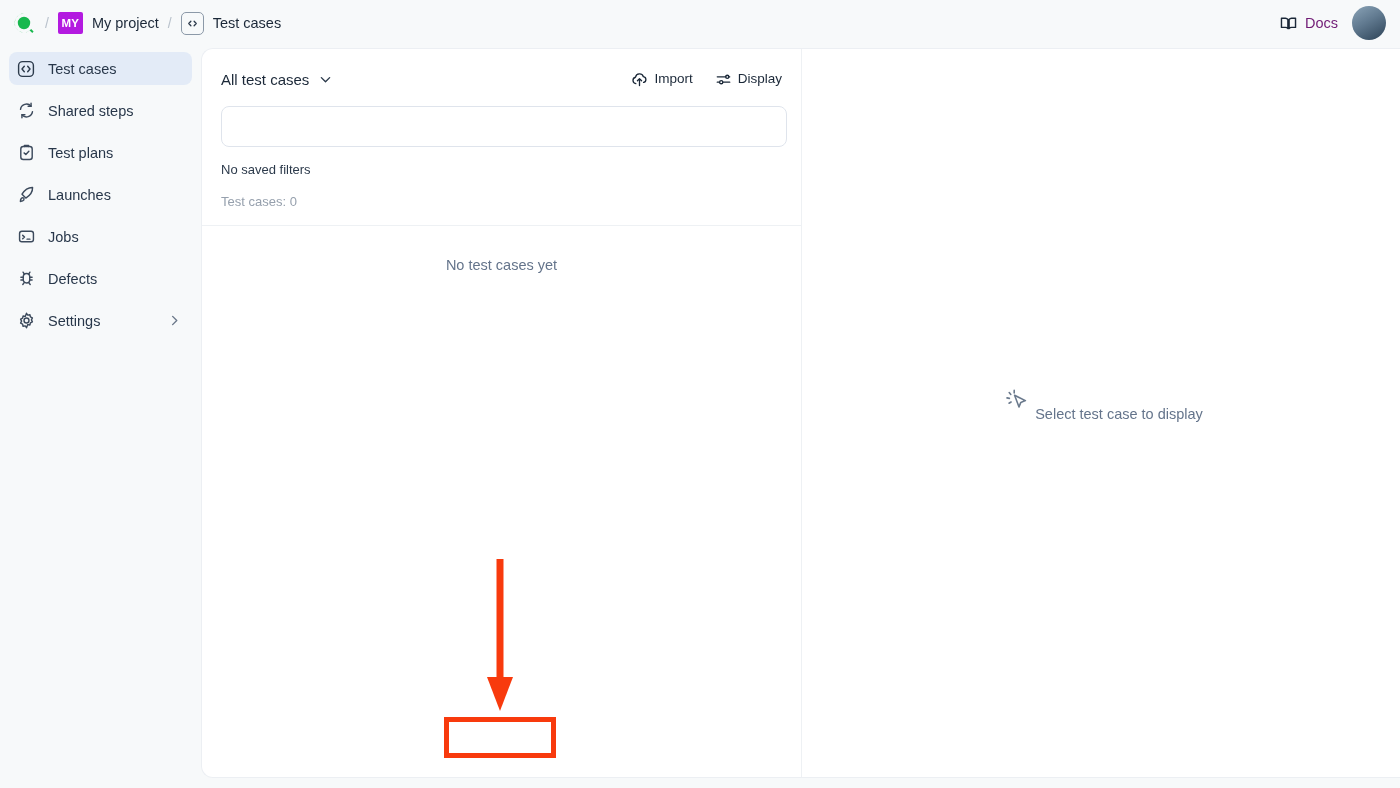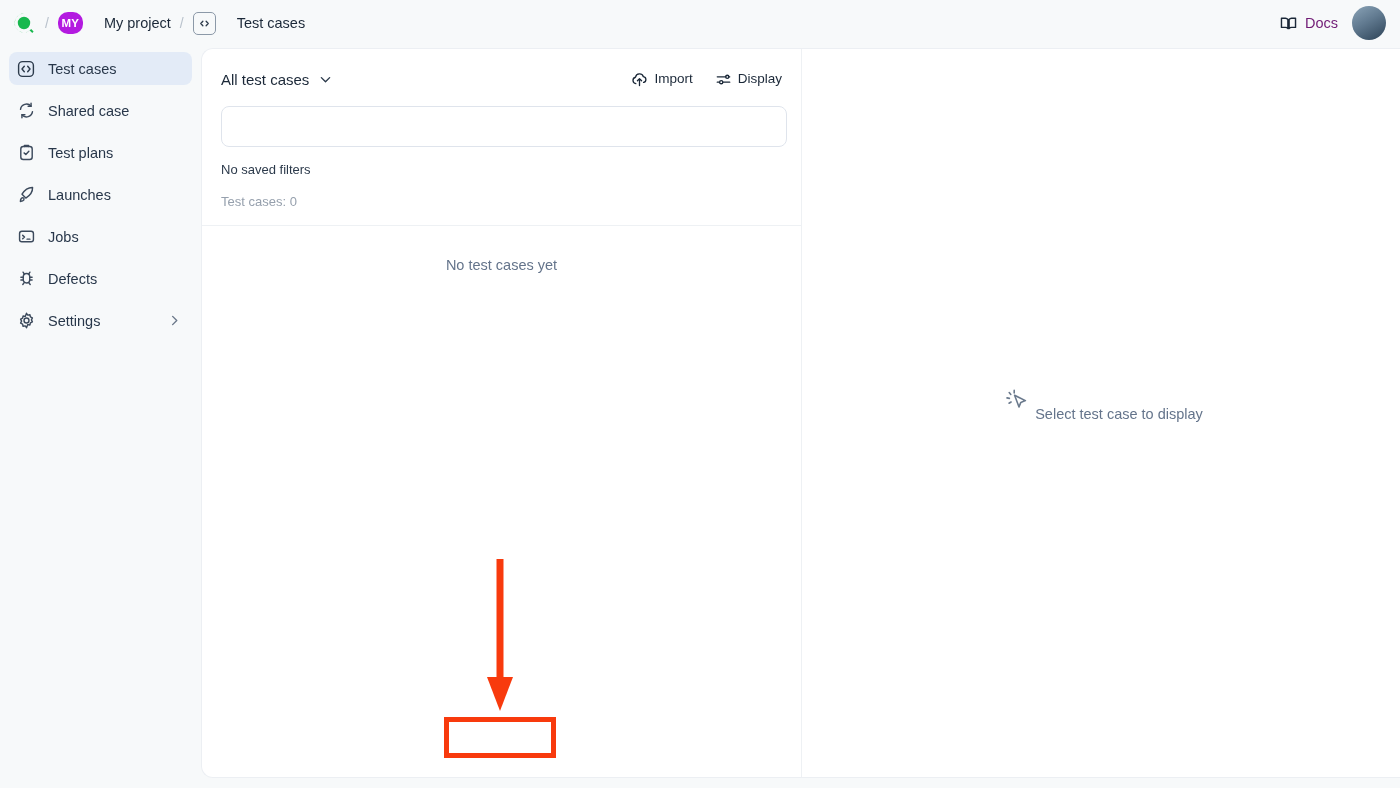--- a/index.html
+++ b/index.html
@@ -20,28 +20,28 @@
   }
   .brand-logo {
     margin-left: 12px; width: 24px; height: 24px;
     display: flex; align-items: center; justify-content: center;
   }
   .crumb-sep {
     color: #b9c2cc; font-size: 14px; margin: 0 9px;
     user-select: none;
   }
   .proj-badge {
-    width: 25px; height: 22px; border-radius: 10px;
+    width: 25px; height: 22px; border-radius: 2px;
     background: #b31ae0;
     color: #fff; font-size: 11.5px; font-weight: 700;
     display: flex; align-items: center; justify-content: center;
     letter-spacing: .2px;
   }
   .crumb-text {
-    font-size: 14.5px; color: #1b2838; margin-left: 21px;
+    font-size: 14.5px; color: #1b2838; margin-left: 9px;
   }
   .crumb-ico-box {
     width: 23px; height: 23px; border: 1.3px solid #8c99a8;
     border-radius: 5px; display: flex; align-items: center;
     justify-content: center; color: #2c3a4b;
     font-size: 11px; font-weight: 600;
   }
   .topbar-right {
     margin-left: auto; display: flex; align-items: center;
     gap: 14px; margin-right: 14px;
@@ -214,21 +214,21 @@
   </div>
 
   <div class="nav-item">
     <span class="nav-ico">
       <svg width="19" height="19" viewBox="0 0 20 20" fill="none" stroke="#3c4a5c" stroke-width="1.5" stroke-linecap="round" stroke-linejoin="round">
         <path d="M16.3 11.2A6.4 6.4 0 0 1 5.2 14.6"></path>
         <path d="M3.7 8.8A6.4 6.4 0 0 1 14.8 5.4"></path>
         <path d="M14.8 2.4v3.1h-3.1M5.2 17.6v-3.1h3.1"></path>
       </svg>
     </span>
-    <span>Shared case</span>
+    <span>Shared steps</span>
   </div>
 
   <div class="nav-item">
     <span class="nav-ico">
       <svg width="19" height="19" viewBox="0 0 20 20" fill="none" stroke="#3c4a5c" stroke-width="1.5" stroke-linecap="round" stroke-linejoin="round">
         <rect x="4" y="3.7" width="12" height="13.6" rx="2.6"></rect>
         <path d="M7.8 3.7V2.6h4.4v1.1"></path>
         <path d="M7.5 10.4 9.3 12.2l3.2-3.4"></path>
       </svg>
     </span>

